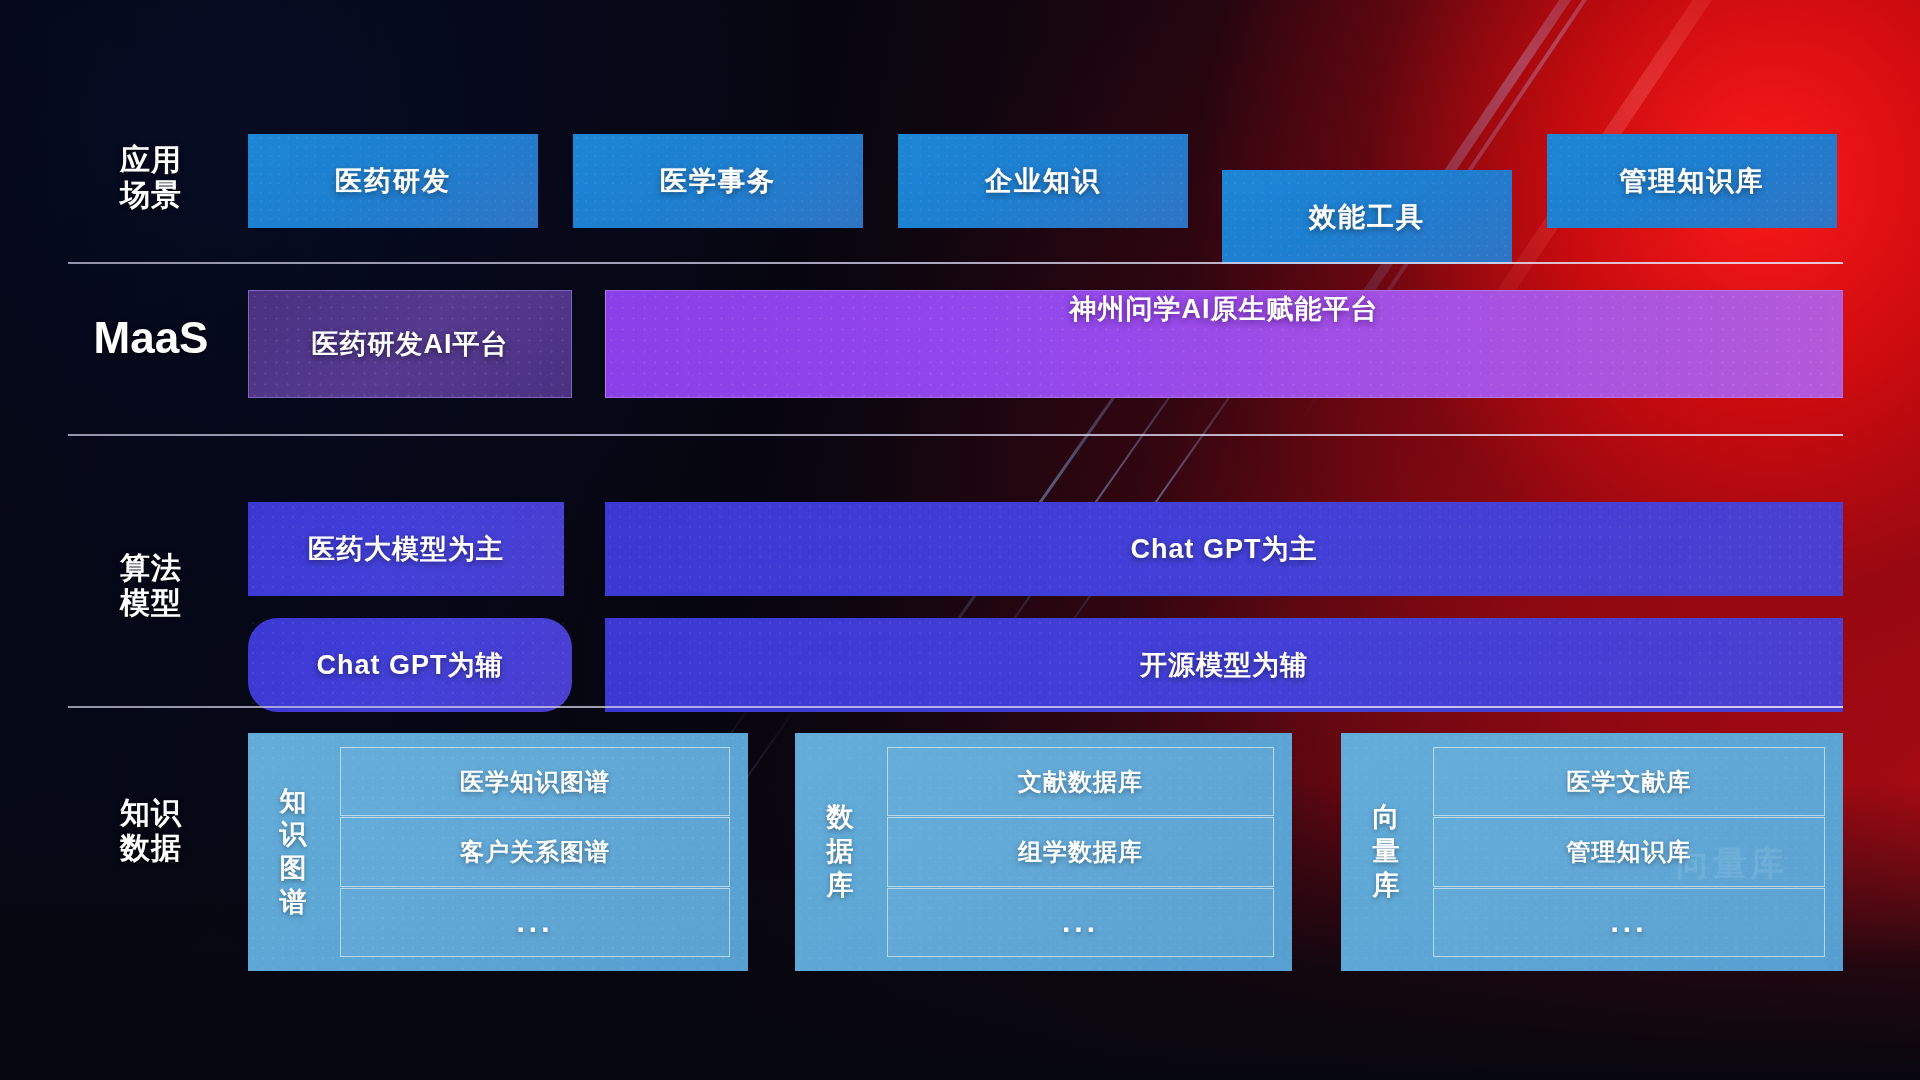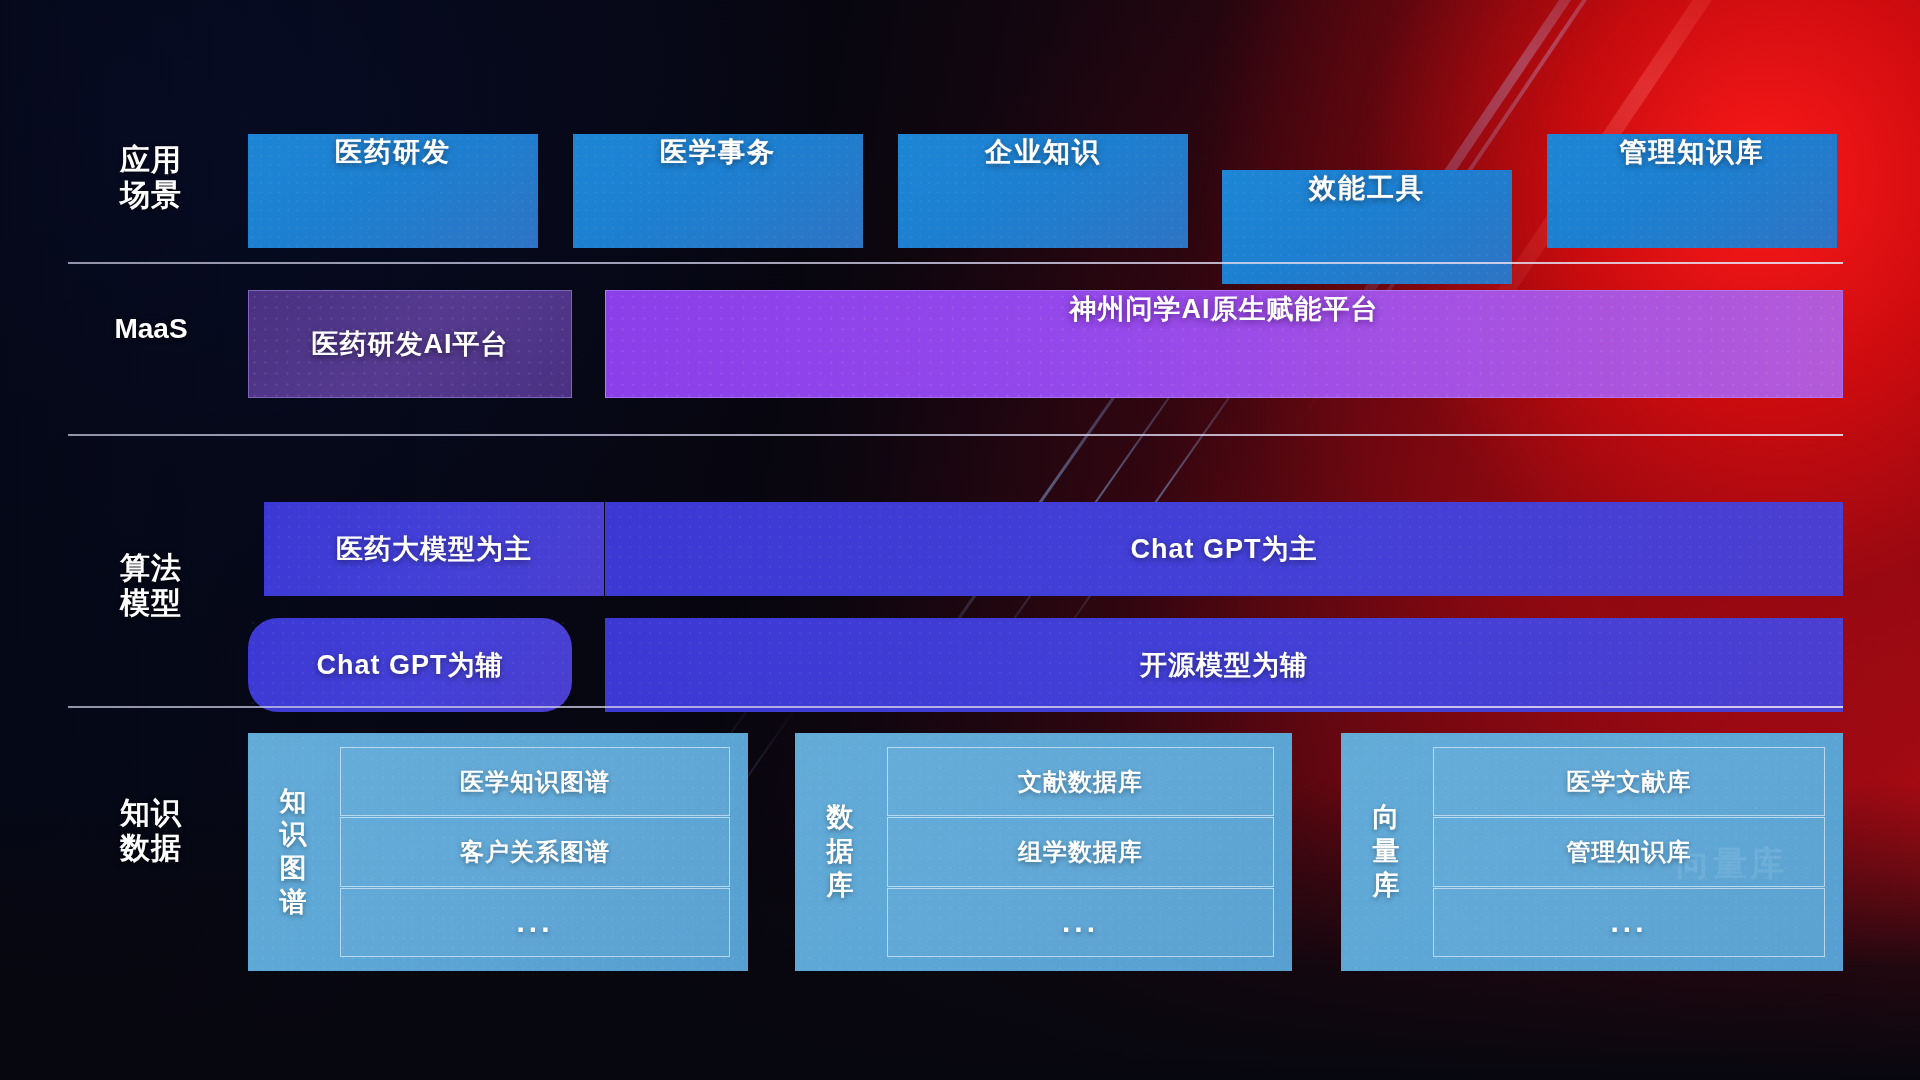--- a/index.html
+++ b/index.html
@@ -85,23 +85,23 @@
     width: 1775px;
     height: 2px;
     background: linear-gradient(to right, rgba(200,200,225,0.72) 0%, rgba(208,205,232,0.80) 45%, rgba(235,225,240,0.88) 100%);
   }
 
   
   .app-row { top: 134px; height: 94px; }
   .app-box {
     position: absolute;
     top: 0;
-    height: 114px;
+    height: 94px;
     background: linear-gradient(150deg, #1e86d6 0%, #1d7fd0 45%, #2f74c4 100%);
-    display: flex; align-items: flex-start; justify-content: center;
+    display: flex; align-items: center; justify-content: center;
     color: #ffffff;
     font-size: 27px;
     font-weight: bold;
     letter-spacing: 2px;
     text-shadow: 0 2px 6px rgba(0,0,0,0.45), 0 0 1px rgba(255,255,255,0.7);
   }
   .app-box::after {
     content: "";
     position: absolute; inset: 0;
     background-image: radial-gradient(rgba(255,255,255,0.13) 1px, transparent 1px);
@@ -267,37 +267,37 @@
         <span>效能工具</span>
       </div>
     <div class="app-box" style="left:1547px; width:290px;">
         <span>管理知识库</span>
       </div>
   </div>
 
   <div class="divider" style="top: 262px;"></div>
 
   <div class="row maas-row">
-    <div class="row-label" style="top: 22px; font-size: 28px; letter-spacing:0;">MaaS</div>
+    <div class="row-label" style="top: 22px; font-size: 44px; letter-spacing:0;">MaaS</div>
 
     <div class="maas-left dotfill">
       <span>医药研发AI平台</span>
     </div>
     <div class="maas-right dotfill">
       <span>神州问学AI原生赋能平台</span>
     </div>
   </div>
 
   <div class="divider" style="top: 434px;"></div>
 
   <div class="row algo-row">
     <div class="row-label" style="top: 48px; font-size: 30px;">算法
 模型</div>
 
-    <div class="algo-box" style="left:264px; top:0px;   width:340px;">
+    <div class="algo-box" style="left:248px; top:0px;   width:316px;">
         <span>医药大模型为主</span>
       </div>
     <div class="algo-box" style="left:248px; top:116px; width:324px;border-radius:30px;">
         <span>Chat GPT为辅</span>
       </div>
 
     <div class="algo-box" style="left:605px; top:0px;   width:1238px;">
         <span>Chat GPT为主</span>
       </div>
     <div class="algo-box" style="left:605px; top:116px; width:1238px;">

